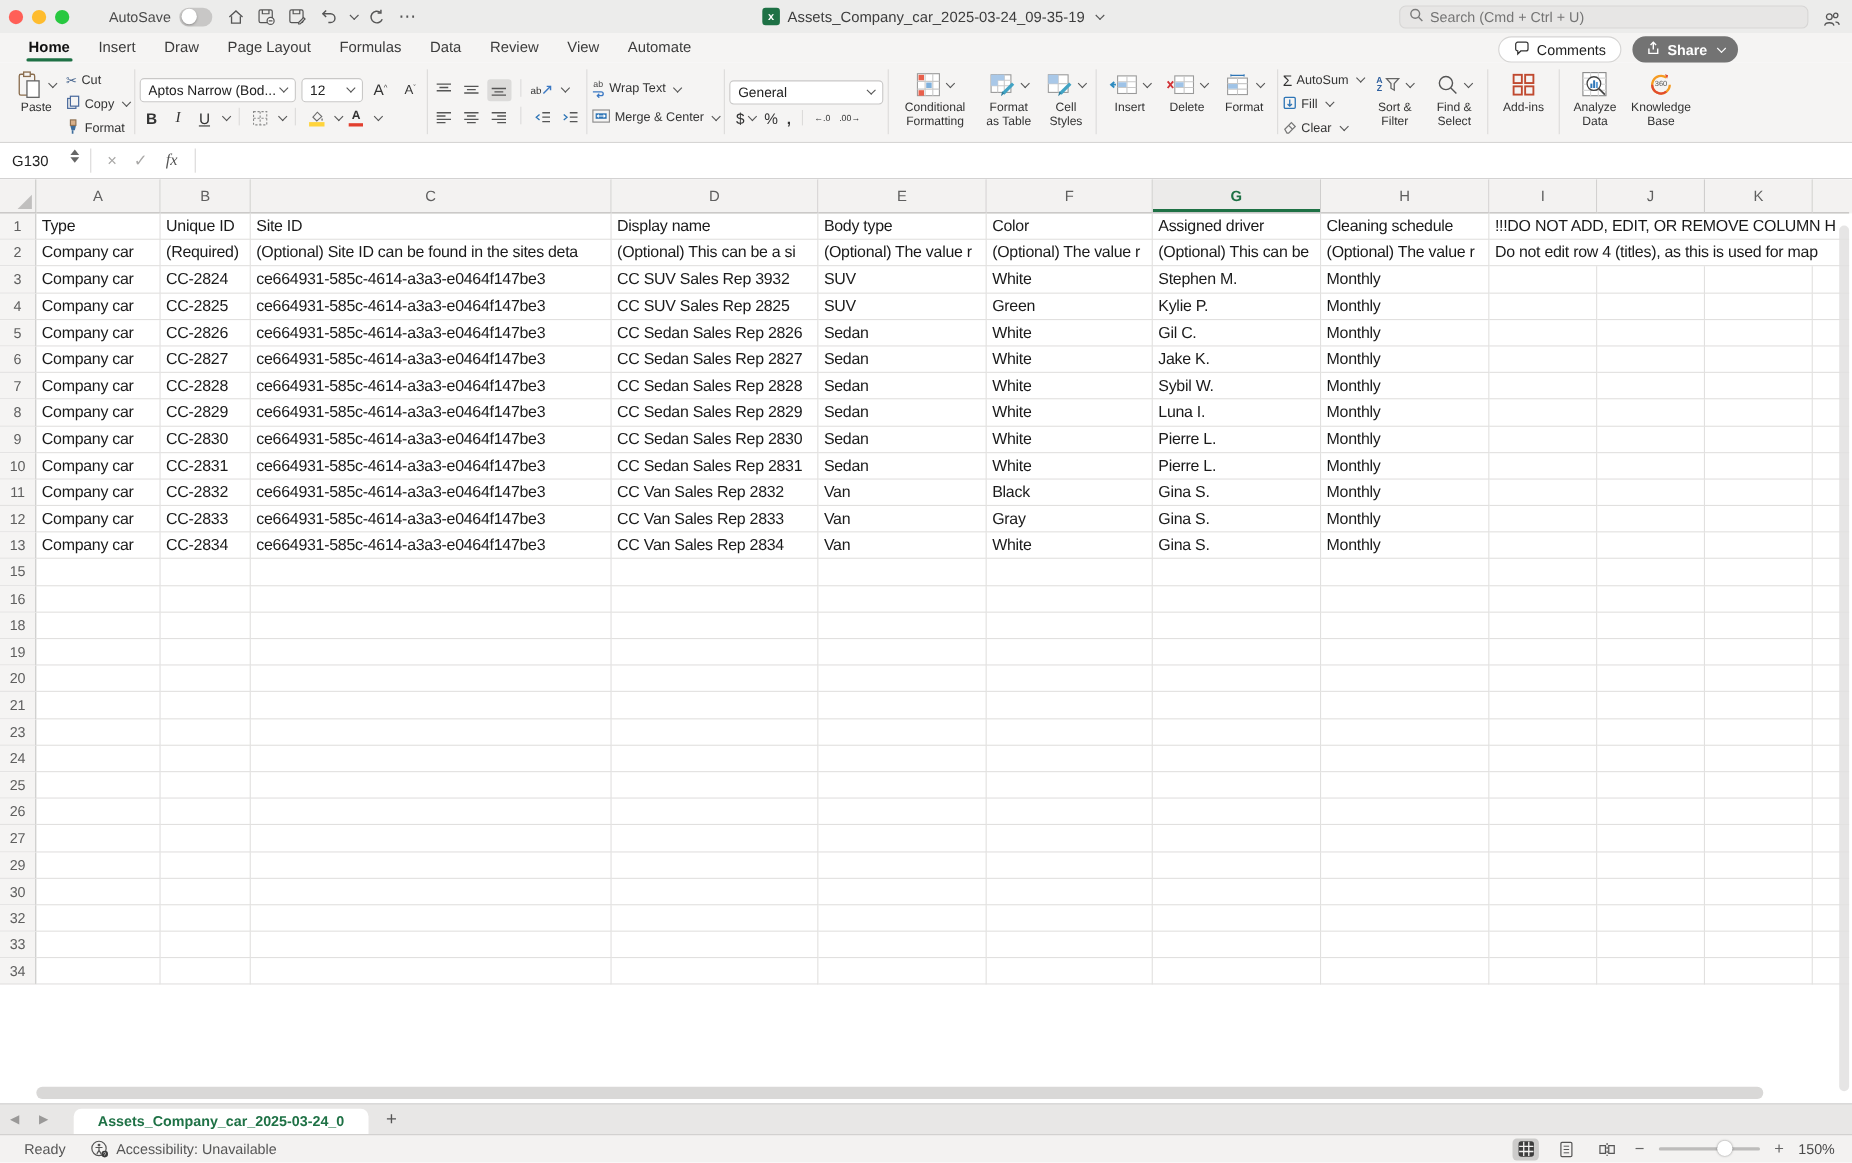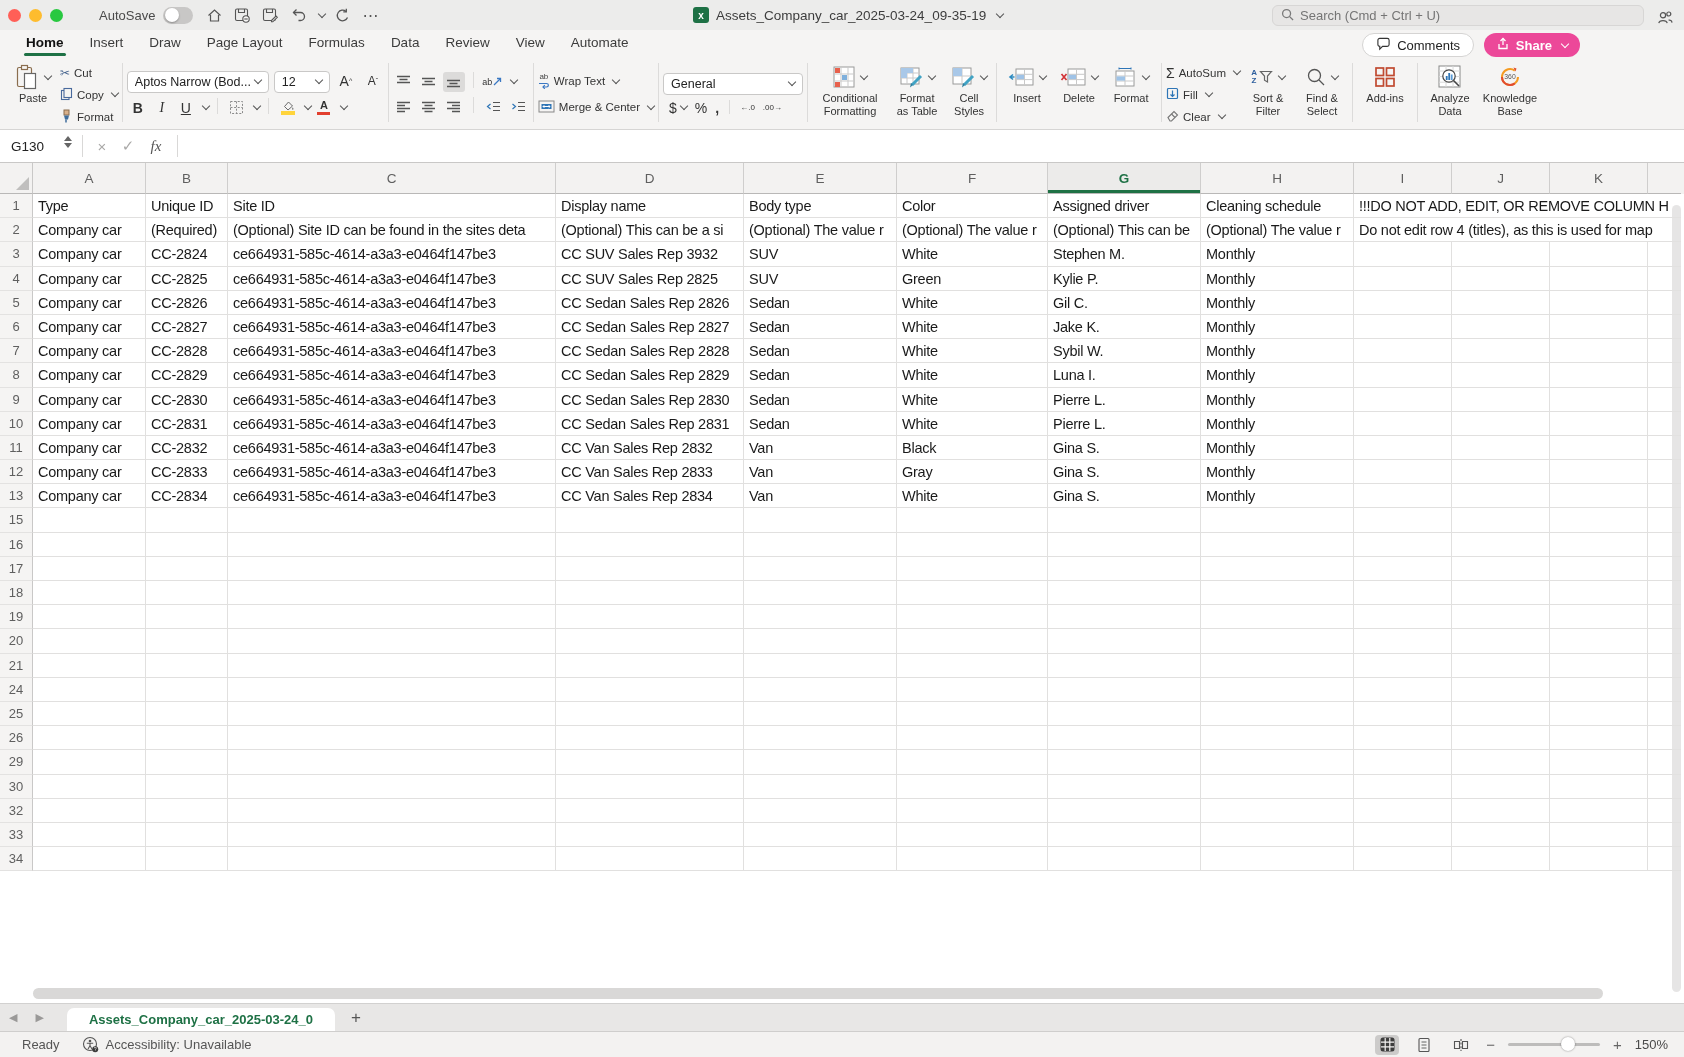--- a/index.html
+++ b/index.html
@@ -23,21 +23,21 @@
   #searchbox{position:absolute;left:1272px;top:5px;width:372px;height:21px;border:1px solid #d7d6d5;background:#e7e6e5;border-radius:6px;display:flex;align-items:center;padding:0 8px;gap:6px}
   #searchbox input{border:none;background:transparent;outline:none;font-size:13px;color:#6e6e6e;width:100%;font-family:"Liberation Sans",sans-serif}
   #people-btn{position:absolute;right:8px;top:6px}
 
   
   #tabsrow{position:absolute;top:30px;left:0;width:1684px;height:27px;background:#f5f4f3;display:flex;align-items:flex-end;padding-left:13px}
   .rtab{font-size:13.5px;color:#3c3c3c;padding:4px 13px 7px;position:relative;flex:none}
   .rtab.active{font-weight:bold;color:#111}
   .rtab.active::after{content:"";position:absolute;left:11px;right:11px;bottom:1px;height:3px;border-radius:2px;background:#1e7145}
   #comments-btn{position:absolute;right:210px;top:3px;height:24px;border:1px solid #d5d4d3;background:#fff;border-radius:12px;display:flex;align-items:center;gap:6px;padding:0 13px;font-size:13px;color:#222}
-  #share-btn{position:absolute;right:104px;top:3px;height:24px;background:#ec4899;border-radius:12px;display:flex;align-items:center;gap:6px;padding:0 12px;font-size:13px;color:#fff;font-weight:bold}
+  #share-btn{position:absolute;right:104px;top:3px;height:24px;background:#737373;border-radius:12px;display:flex;align-items:center;gap:6px;padding:0 12px;font-size:13px;color:#fff;font-weight:bold}
   #share-btn .chev{border-color:#fff}
 
   
   #ribbon{position:absolute;top:57px;left:0;width:1684px;height:73px;background:#f5f4f3;border-bottom:1px solid #d6d5d4;display:flex;align-items:stretch;padding:3px 6px 4px 10px}
   .rgroup{display:flex;align-items:flex-start;flex:none}
   .bigbtn{display:flex;flex-direction:column;align-items:center;font-size:11px;color:#333;line-height:1.15;text-align:center;padding:2px 5px;flex:none}
   .bigbtn .ic{height:30px;display:flex;align-items:center;justify-content:center;gap:2px}
   .smallrow{display:flex;align-items:center;gap:4px;font-size:11.5px;color:#333;height:21px;flex:none}
   .col{display:flex;flex-direction:column;justify-content:center;gap:0px}
   .iconbtn{display:flex;align-items:center;justify-content:center;min-width:22px;height:20px;border-radius:3px}
@@ -820,35 +820,20 @@
       <div class="cell" style="width: 153px;"></div>
       <div class="cell" style="width: 151px;"></div>
       <div class="cell" style="width: 153px;"></div>
       <div class="cell" style="width: 153px;"></div>
       <div class="cell" style="width: 98px;"></div>
       <div class="cell" style="width: 98px;"></div>
       <div class="cell" style="width: 98px;"></div>
       <div class="cell edge" style="width: 33px;"></div>
     </div>
     <div class="gr">
-      <div class="rn">17</div>
-      <div class="cell" style="width: 113px;"></div>
-      <div class="cell" style="width: 82px;"></div>
-      <div class="cell" style="width: 328px;"></div>
-      <div class="cell" style="width: 188px;"></div>
-      <div class="cell" style="width: 153px;"></div>
-      <div class="cell" style="width: 151px;"></div>
-      <div class="cell" style="width: 153px;"></div>
-      <div class="cell" style="width: 153px;"></div>
-      <div class="cell" style="width: 98px;"></div>
-      <div class="cell" style="width: 98px;"></div>
-      <div class="cell" style="width: 98px;"></div>
-      <div class="cell edge" style="width: 33px;"></div>
-    </div>
-    <div class="gr">
       <div class="rn">18</div>
       <div class="cell" style="width: 113px;"></div>
       <div class="cell" style="width: 82px;"></div>
       <div class="cell" style="width: 328px;"></div>
       <div class="cell" style="width: 188px;"></div>
       <div class="cell" style="width: 153px;"></div>
       <div class="cell" style="width: 151px;"></div>
       <div class="cell" style="width: 153px;"></div>
       <div class="cell" style="width: 153px;"></div>
       <div class="cell" style="width: 98px;"></div>
@@ -895,20 +880,35 @@
       <div class="cell" style="width: 153px;"></div>
       <div class="cell" style="width: 151px;"></div>
       <div class="cell" style="width: 153px;"></div>
       <div class="cell" style="width: 153px;"></div>
       <div class="cell" style="width: 98px;"></div>
       <div class="cell" style="width: 98px;"></div>
       <div class="cell" style="width: 98px;"></div>
       <div class="cell edge" style="width: 33px;"></div>
     </div>
     <div class="gr">
+      <div class="rn">23</div>
+      <div class="cell" style="width: 113px;"></div>
+      <div class="cell" style="width: 82px;"></div>
+      <div class="cell" style="width: 328px;"></div>
+      <div class="cell" style="width: 188px;"></div>
+      <div class="cell" style="width: 153px;"></div>
+      <div class="cell" style="width: 151px;"></div>
+      <div class="cell" style="width: 153px;"></div>
+      <div class="cell" style="width: 153px;"></div>
+      <div class="cell" style="width: 98px;"></div>
+      <div class="cell" style="width: 98px;"></div>
+      <div class="cell" style="width: 98px;"></div>
+      <div class="cell edge" style="width: 33px;"></div>
+    </div>
+    <div class="gr">
       <div class="rn">24</div>
       <div class="cell" style="width: 113px;"></div>
       <div class="cell" style="width: 82px;"></div>
       <div class="cell" style="width: 328px;"></div>
       <div class="cell" style="width: 188px;"></div>
       <div class="cell" style="width: 153px;"></div>
       <div class="cell" style="width: 151px;"></div>
       <div class="cell" style="width: 153px;"></div>
       <div class="cell" style="width: 153px;"></div>
       <div class="cell" style="width: 98px;"></div>
@@ -926,20 +926,35 @@
       <div class="cell" style="width: 151px;"></div>
       <div class="cell" style="width: 153px;"></div>
       <div class="cell" style="width: 153px;"></div>
       <div class="cell" style="width: 98px;"></div>
       <div class="cell" style="width: 98px;"></div>
       <div class="cell" style="width: 98px;"></div>
       <div class="cell edge" style="width: 33px;"></div>
     </div>
     <div class="gr">
       <div class="rn">26</div>
+      <div class="cell" style="width: 113px;"></div>
+      <div class="cell" style="width: 82px;"></div>
+      <div class="cell" style="width: 328px;"></div>
+      <div class="cell" style="width: 188px;"></div>
+      <div class="cell" style="width: 153px;"></div>
+      <div class="cell" style="width: 151px;"></div>
+      <div class="cell" style="width: 153px;"></div>
+      <div class="cell" style="width: 153px;"></div>
+      <div class="cell" style="width: 98px;"></div>
+      <div class="cell" style="width: 98px;"></div>
+      <div class="cell" style="width: 98px;"></div>
+      <div class="cell edge" style="width: 33px;"></div>
+    </div>
+    <div class="gr">
+      <div class="rn">27</div>
       <div class="cell" style="width: 113px;"></div>
       <div class="cell" style="width: 82px;"></div>
       <div class="cell" style="width: 328px;"></div>
       <div class="cell" style="width: 188px;"></div>
       <div class="cell" style="width: 153px;"></div>
       <div class="cell" style="width: 151px;"></div>
       <div class="cell" style="width: 153px;"></div>
       <div class="cell" style="width: 153px;"></div>
       <div class="cell" style="width: 98px;"></div>
       <div class="cell" style="width: 98px;"></div>

